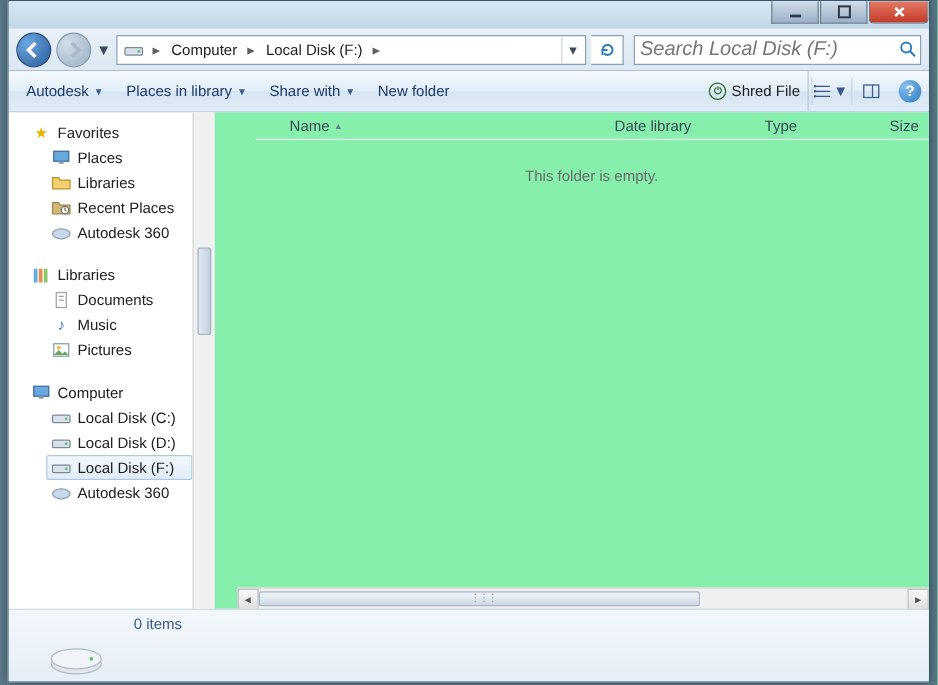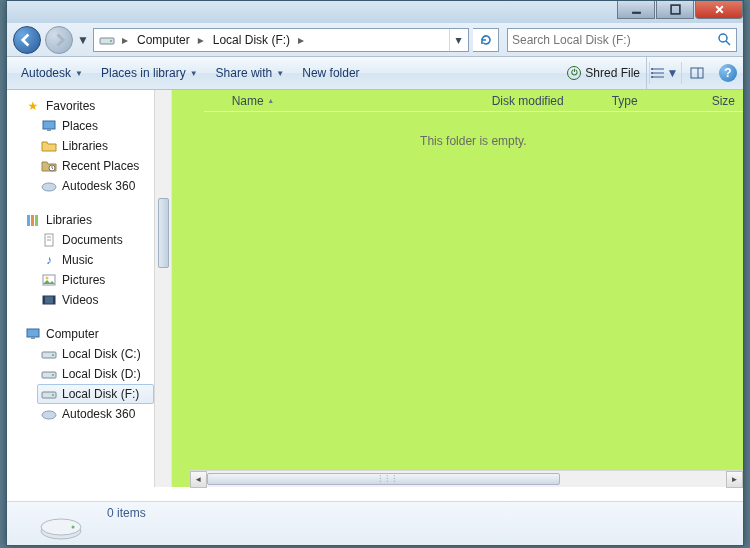--- a/index.html
+++ b/index.html
@@ -19,21 +19,21 @@
   .nav-fwd { background: radial-gradient(circle at 30% 30%, #d0dce8, #9ab0c6); border-color:#8a9aac; color:#7a8a9a;}
   .nav-btn svg{ width:14px; height:14px;}
   .nav-drop { width:12px; height:22px; display:flex; align-items:center; justify-content:center; color:#3a4a5a;}
   .addr { flex:1; height:24px; background:#fff; border:1px solid #8aa0b8; display:flex; align-items:center; padding:0 1px;}
   .addr-ico { width:18px; height:16px; margin: 0 3px; display:flex; align-items:center; justify-content:center;}
   .crumb { display:flex; align-items:center; height:22px; padding: 0 5px 0 6px; color:#202020;}
   .crumb-arrow { color:#606060; padding:0 3px;}
   .addr-drop { margin-left:auto; width:18px; display:flex; align-items:center; justify-content:center; color:#3a4a5a; border-left:1px solid #d0d8e0; height:100%;}
   .refresh { width:26px; height:24px; background:#fff; border:1px solid #8aa0b8; border-left:none; display:flex; align-items:center; justify-content:center; color:#2a7ac0;}
   .search { width:230px; height:24px; background:#fff; border:1px solid #8aa0b8; display:flex; align-items:center; padding:0 4px; margin-left:4px;}
-  .search input { flex:1; border:none; outline:none; color:#808088; font-size:12px;}
+  .search input { flex:1; border:none; outline:none; font-style:italic; color:#808088; font-size:16px;}
   .search-ico { color:#2a7ac0; width:16px; display:flex; justify-content:center;}
   
   .toolbar { height:33px; background: linear-gradient(#f4f9fd,#e2edf7 49%, #d6e5f2 50%, #e0ecf6); display:flex; align-items:center; padding: 0 6px; border-bottom:1px solid #b0c4d8; gap:2px; }
   .tool { display:flex; align-items:center; height:24px; padding:0 8px; color:#1a3a6a; gap:4px; }
   .tool .dd { font-size:8px; color:#3a5a8a;}
   .tool-spacer { flex:1; }
   .shred { display:flex; align-items:center; gap:4px; color:#202020; padding:0 6px; border-right:1px solid #b8c8d8; height:100%;}
   .shred-ico { width:14px; height:14px; border-radius:50%; border:1.5px solid #2a6a2a; display:flex; align-items:center; justify-content:center; color:#2a6a2a; font-size:8px; font-weight:bold;}
   .view-btn { width:30px; height:22px; display:flex; align-items:center; justify-content:center; color:#3a5a8a; border-left:1px solid #c8d6e4; gap:2px;}
   .help { width:18px; height:18px; border-radius:50%; background: radial-gradient(circle at 30% 30%, #8ac0f0, #2a7ac0); color:#fff; display:flex; align-items:center; justify-content:center; font-weight:bold; margin-left:6px;}
@@ -41,32 +41,32 @@
   .body { position:absolute; top:89px; left:0; right:0; bottom:58px; display:flex;}
   .navpane { width:170px; background:#fff; overflow:hidden; position:relative; padding-top:6px;}
   .np-scroll { position:absolute; right:0; top:0; bottom:0; width:17px; background:#f0f0f0; border-left:1px solid #d8d8d8;}
   .np-thumb { position:absolute; top:108px; left:3px; width:11px; height:70px; background: linear-gradient(90deg,#e0e8f0,#c0d0e0); border:1px solid #a0b0c0; border-radius:2px;}
   .np-group { margin-bottom:14px;}
   .np-head { display:flex; align-items:center; padding: 2px 4px 2px 18px; gap:5px; color:#202020;}
   .np-item { display:flex; align-items:center; padding: 2px 4px 2px 34px; gap:5px; color:#202020; height:20px;}
   .np-item.sel { background: linear-gradient(#f2f7fc,#e2edf7); border:1px solid #a8c8e8; border-radius:2px; margin:0 17px 0 30px; padding-left:3px;}
   .np-ico { width:16px; height:16px; display:flex; align-items:center; justify-content:center;}
   .sep { width:1px; background:#e0e6ec; }
-  .content { flex:1; position:relative; background:#bef264;padding-left:32px;}
+  .content { flex:1; position:relative; background:#86efac;padding-left:32px;}
   .cols { height:22px; border-bottom:1px solid #e8e8e8; display:flex; align-items:center; padding-left:20px;}
   .col { color:#3a4a5a; padding:0 8px; display:flex; align-items:center; gap:5px;}
   .col-sort { font-size:8px; color:#6a7a8a;}
   .empty { text-align:center; color:#6a6a6a; margin-top:22px;}
   .hscroll { position:absolute; left:18px; right:0; bottom:0; height:17px; background:#f0f0f0; border-top:1px solid #d8d8d8; display:flex; align-items:center;}
   .hs-btn { width:17px; height:17px; background:linear-gradient(#f8f8f8,#e0e0e0); border:1px solid #c0c0c0; display:flex; align-items:center; justify-content:center; font-size:8px; color:#505050;}
   .hs-track { flex:1; position:relative; height:100%;}
   .hs-thumb { position:absolute; left:0; top:2px; bottom:2px; width:68%; background:linear-gradient(#f0f4f8,#d0dae4); border:1px solid #a8b8c8; border-radius:2px;}
   .hs-thumb::after{content:"⋮⋮⋮"; position:absolute; left:48%; top:0; color:#8a9aac; font-size:8px; letter-spacing:-1px;}
   
-  .status { position:absolute; left:0; right:0; bottom:0; height:44px; background:linear-gradient(#f2f7fc,#e6eef6); border-top:1px solid #d0dce8;}
+  .status { position:absolute; left:0; right:0; bottom:0; height:58px; background:linear-gradient(#f2f7fc,#e6eef6); border-top:1px solid #d0dce8;}
   .status-txt { position:absolute; left:100px; top:4px; color:#3a5a8a;}
   .status-ico { position:absolute; left:30px; bottom:4px; width:48px; height:36px;}
   
   .star{color:#f0b000;} .fld{color:#f0c058;} .mon{color:#4a8ac8;}
 </style>
 </head>
 <body>
 
 <div class="window">
 
@@ -246,30 +246,20 @@
         <div class="np-item">
             <span class="np-ico">
               <svg width="14" height="12" viewBox="0 0 14 12">
                 <rect x="1" y="1" width="12" height="10" fill="#fff" stroke="#8a9aac"></rect>
                 <circle cx="5" cy="4" r="1.5" fill="#f0c040"></circle>
                 <path d="M1 10 L5 6 L8 9 L10 7 L13 10" fill="#6aa860"></path>
               </svg>
             </span>
             <span>Pictures</span>
           </div>
-        <div class="np-item">
-            <span class="np-ico">
-              <svg width="14" height="12" viewBox="0 0 14 12">
-                <rect x="1" y="2" width="12" height="8" fill="#4a6a8a" stroke="#2a3a5a"></rect>
-                <rect x="1" y="2" width="2" height="8" fill="#2a3a5a"></rect>
-                <rect x="11" y="2" width="2" height="8" fill="#2a3a5a"></rect>
-              </svg>
-            </span>
-            <span>Videos</span>
-          </div>
       </div>
       <div class="np-group">
         <div class="np-head">
             <span class="np-ico mon">
               <svg width="16" height="14" viewBox="0 0 16 14">
                 <rect x="2" y="2" width="12" height="8" fill="#6aa8e0" stroke="#3a6a9a"></rect>
                 <rect x="6" y="10" width="4" height="2" fill="#8a9aac"></rect>
               </svg>
             </span>
             <span>Computer</span>
@@ -317,21 +307,21 @@
 
     <div class="sep"></div>
 
     <div class="content">
       <div class="cols">
         <div class="col" style="width:260px">
             <span>Name</span>
             <span class="col-sort">▴</span>
           </div>
         <div class="col" style="width:120px">
-            <span>Disk modified</span>
+            <span>Date library</span>
           </div>
         <div class="col" style="width:100px">
             <span>Type</span>
           </div>
         <div class="col" style="flex:1; justify-content:center">
             <span>Size</span>
           </div>
       </div>
       <div class="empty">This folder is empty.</div>
       <div class="hscroll">

